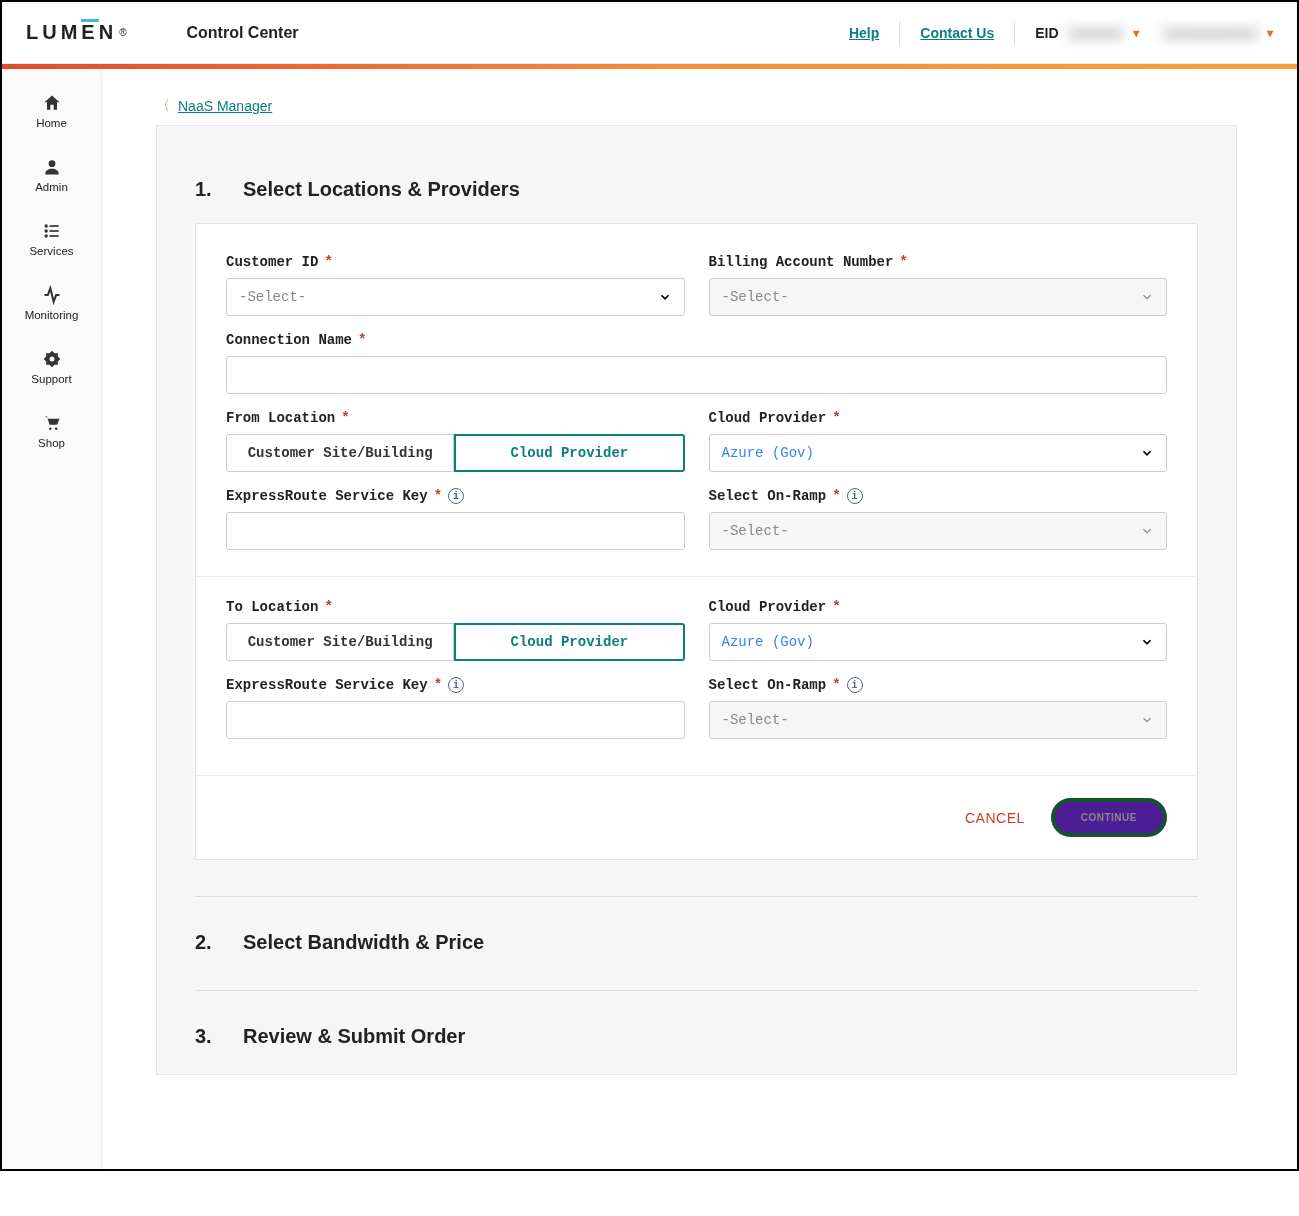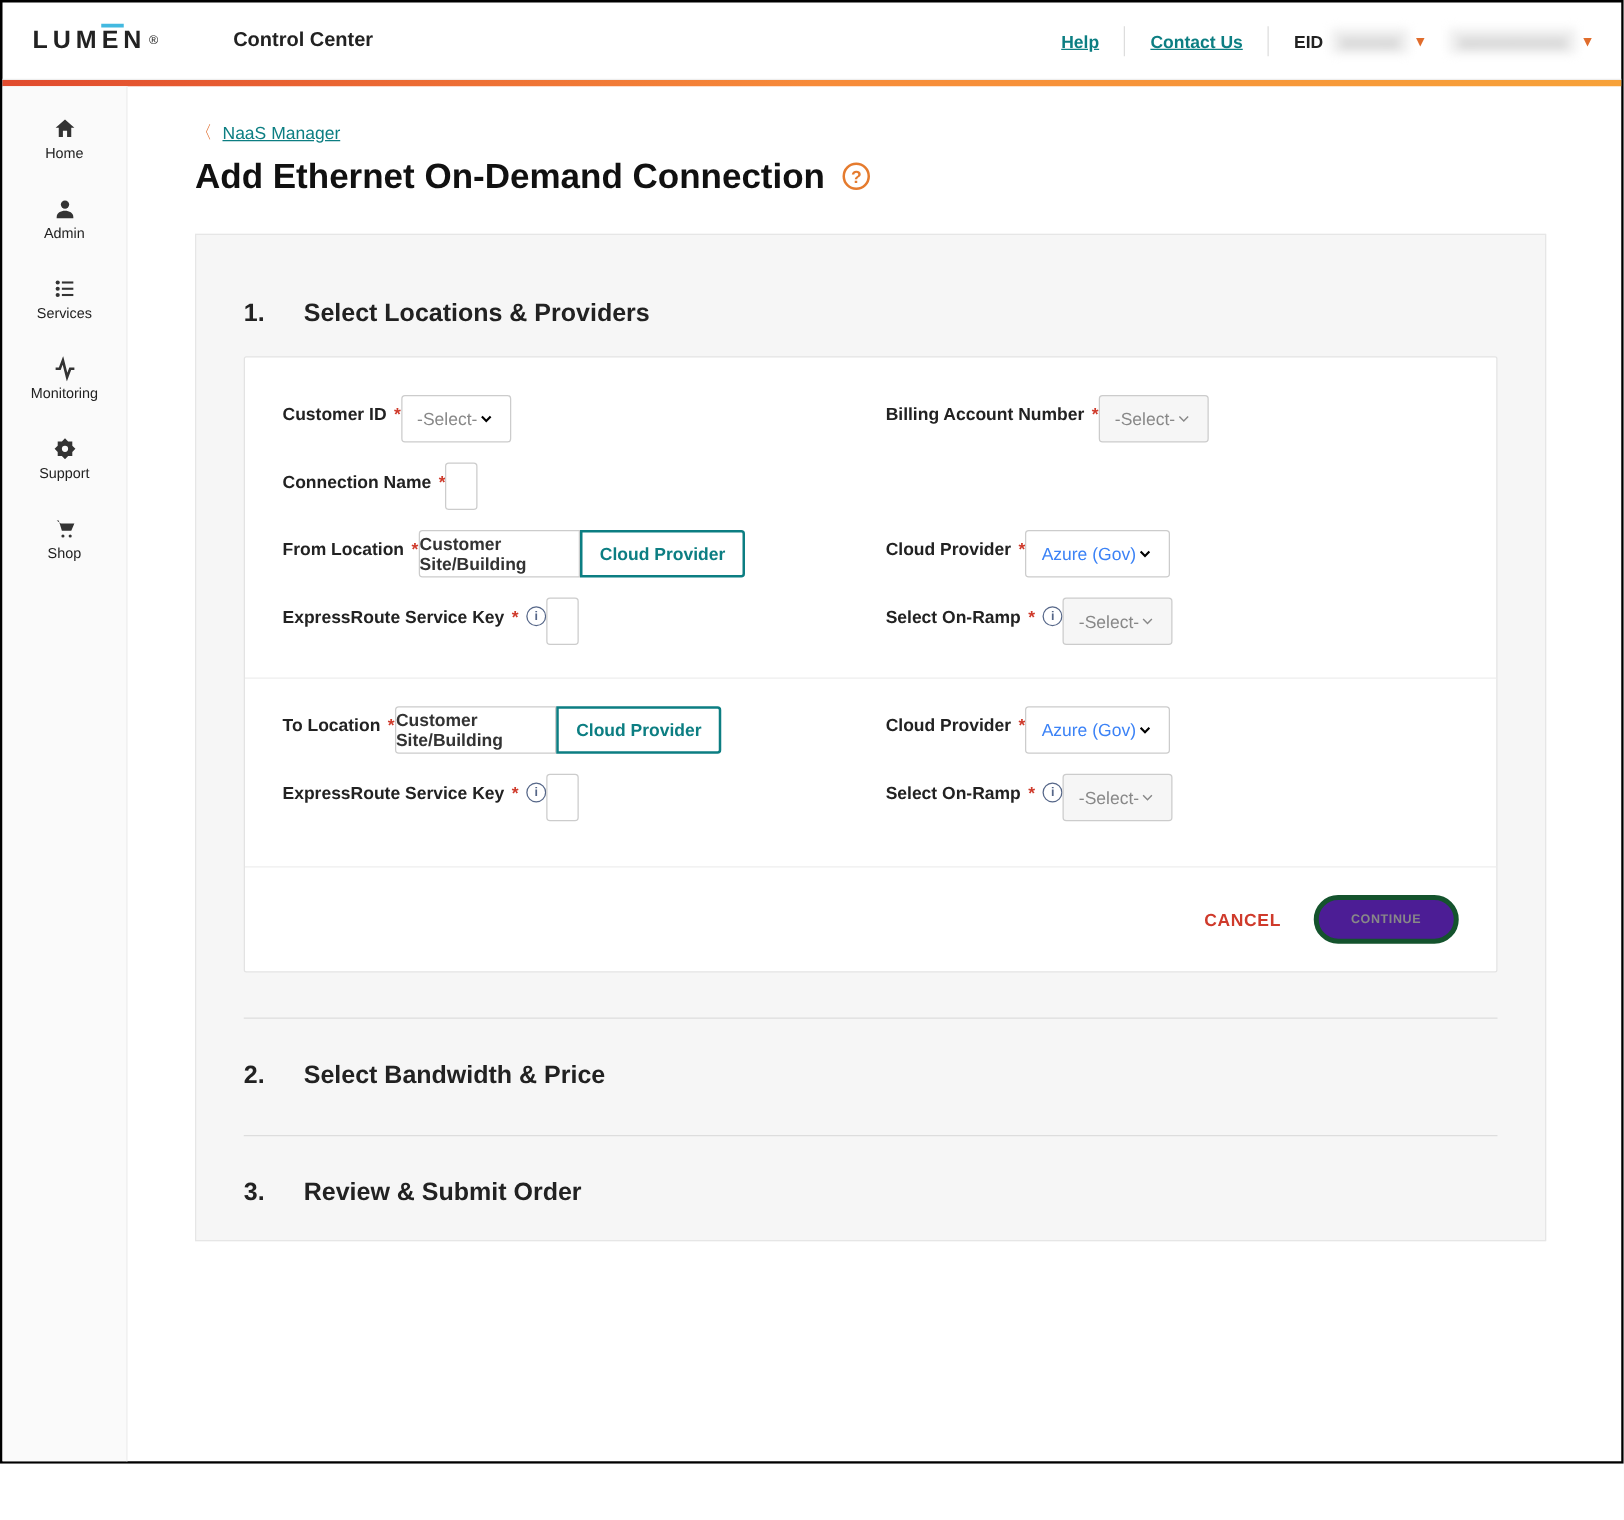--- a/index.html
+++ b/index.html
@@ -57,21 +57,21 @@
     background:#f6f6f6; border:1px solid #e6e6e6; padding:36px 38px 26px;
   }
   .step-head { display:flex; align-items:baseline; gap:28px; font-size:20px; font-weight:700; margin:16px 0 22px; }
   .step-head.sub { margin:34px 0 0; }
   .step-num { width:20px; }
   .card {
     background:#fff; border:1px solid #e3e3e3; border-radius:2px;
     padding:30px 30px 20px; margin-top:6px;
   }
   .row { display:flex; gap:24px; margin-bottom:16px; }
-  .col { flex:1; display:flex; flex-direction:row; }
+  .col { flex:1; display:flex; flex-direction:column;font-family:Liberation Mono, monospace; }
   .label { font-size:14px; font-weight:700; margin-bottom:8px; display:flex; align-items:center; gap:6px;}
   .req { color:#cf3a2b; }
   .info-ic {
     width:16px; height:16px; border:1.5px solid #568; border-radius:50%; display:inline-flex;
     align-items:center; justify-content:center; font-size:10px; color:#568; font-weight:700; cursor:pointer;
   }
   .select, .input {
     height:38px; border:1px solid #ccc; border-radius:3px; padding:0 12px;
     background:#fff; display:flex; align-items:center; justify-content:space-between;
     font-size:14px; cursor:pointer;
@@ -88,21 +88,21 @@
     font-weight:700; font-size:14px; cursor:pointer; background:#fff; color:#333;
   }
   .toggle-btn:first-child { border-radius:3px 0 0 3px; }
   .toggle-btn:last-child { border-radius:0 3px 3px 0; }
   .toggle-btn.active { border:2px solid #0c7e82; color:#0c7e82; }
   .section-divider { border:none; border-top:1px solid #eee; margin:26px -30px 22px; }
   .actions {
     display:flex; justify-content:flex-end; gap:26px; align-items:center;
     border-top:1px solid #eee; margin:36px -30px -20px; padding:22px 30px;
   }
-  .btn-cancel { color:#cf3a2b; font-weight:700; letter-spacing:0.5px; cursor:pointer; background:none; border:none; font-size:14px;}
+  .btn-cancel { color:#cf3a2b; font-weight:400; letter-spacing:0.5px; cursor:pointer; background:none; border:none; font-size:14px;}
   .btn-continue {
     background:#4c1d95; color:#888; border:4px solid #14532d; border-radius:20px;
     padding:10px 26px; font-weight:800; font-size:10px; letter-spacing:0.5px; cursor:not-allowed;
   }
   .panel-divider { border:none; border-top:1px solid #ddd; margin:36px 0 0; }
   svg { display:block; }
 </style>
 </head>
 <body>
 
@@ -190,24 +190,20 @@
         </span>
         <span class="lbl">Shop</span>
       </div>
     </div>
 
     <div class="main">
       <div class="breadcrumb">
         <span class="chev">〈</span>
         <a>NaaS Manager</a>
       </div>
-      <div class="page-title-row">
-        <h1 class="page-title">Add Ethernet On-Demand Connection</h1>
-        <span class="help-ic">?</span>
-      </div>
 
       <div class="panel">
         <div class="step-head">
           <span class="step-num">1.</span>
           <span>Select Locations &amp; Providers</span>
         </div>
 
         <div class="card">
           <div class="row">
             <div class="col">

